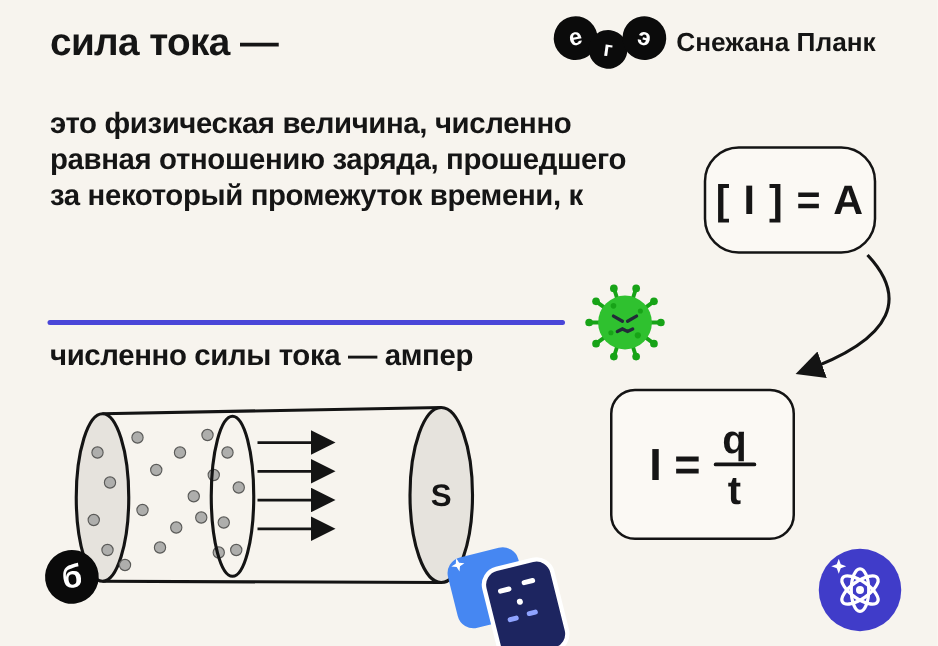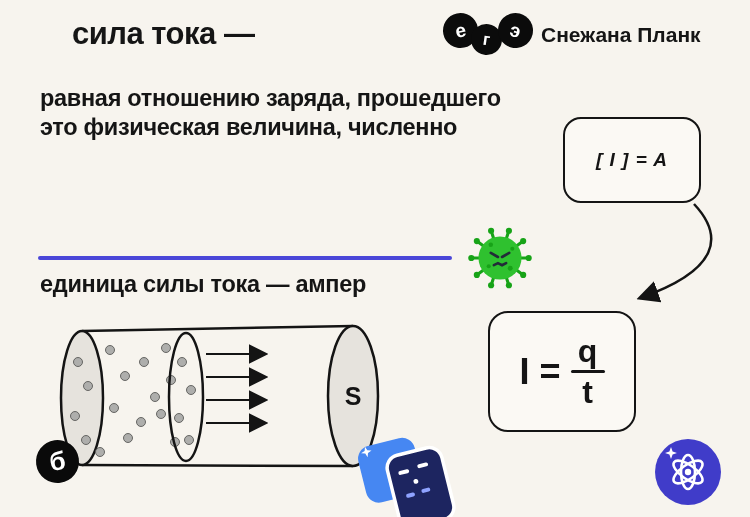--- a/index.html
+++ b/index.html
@@ -8,21 +8,21 @@
     width:750px;height:517px;
     background:#f7f4ee;
     overflow:hidden;
     font-family:"Liberation Sans", sans-serif;
     color:#151515;
   }
   .abs{position:absolute;}
 
   .title{
     left:40px;top:16px;
-    font-size:31px;font-weight:700;letter-spacing:-0.5px;margin-left:32px;
+    font-size:31px;font-weight:700;letter-spacing:-0.5px;
   }
 
   .brand-circle{
     position:absolute;border-radius:50%;
     background:#0b0b0b;color:#ffffff;
     display:flex;align-items:center;justify-content:center;
     font-weight:700;
   }
   .bc1{left:443px;top:13px;width:35px;height:35px;font-size:19px;transform:rotate(-12deg);}
   .bc2{left:471px;top:24px;width:31px;height:31px;font-size:17px;transform:rotate(8deg);}
@@ -38,22 +38,22 @@
     left:38px;top:256px;width:414px;height:4px;
     background:#4a46d8;border-radius:2px;
   }
   .unit-statement{left:40px;top:271px;font-size:23.5px;font-weight:700;letter-spacing:-0.3px;}
 
   .formula-box{
     border:2.5px solid #141414;background:#fbf9f4;
     display:flex;align-items:center;justify-content:center;
   }
   .unit-box{
-    left:563px;top:117px;width:134px;height:82px;border-radius:18px;
-    font-size:19px;font-weight:600;letter-spacing:1px;font-style:italic;
+    left:563px;top:117px;width:134px;height:82px;border-radius:28px;
+    font-size:33px;font-weight:600;letter-spacing:1px;
   }
   .main-box{
     left:488px;top:311px;width:144px;height:117px;border-radius:20px;gap:10px;
   }
   .main-lhs{font-size:36px;font-weight:600;}
   .frac{display:flex;flex-direction:column;align-items:center;font-size:32px;font-weight:600;line-height:1;}
   .frac-bar{width:34px;height:3px;background:#141414;margin:3px 0;border-radius:2px;}
 
   .virus{left:459px;top:217px;width:82px;height:82px;}
   .curve-arrow{left:602px;top:198px;width:138px;height:112px;}
@@ -82,27 +82,28 @@
   </div>
   <div class="brand-circle bc2">
     <span>г</span>
   </div>
   <div class="brand-circle bc3">
     <span>э</span>
   </div>
   <div class="abs author">Снежана Планк</div>
 
   <div class="abs definition">
+    <div>это физическая величина, численно</div>
     <div>равная отношению заряда, прошедшего</div>
-    <div>это физическая величина, численно</div>
+    <div>за некоторый промежуток времени, к</div>
   </div>
 
   <div class="abs divider"></div>
 
-  <div class="abs unit-statement">единица силы тока — ампер</div>
+  <div class="abs unit-statement">численно силы тока — ампер</div>
 
   <div class="abs formula-box unit-box">
     <span>[ I ] = A</span>
   </div>
 
   <div class="abs virus">
     <svg viewBox="0 0 80 80">
       <g stroke="#17a317" stroke-width="3" stroke-linecap="round">
         <line x1="59" y1="40" x2="66" y2="40"></line>
           <line x1="55.4" y1="51.2" x2="61" y2="55.3"></line>

